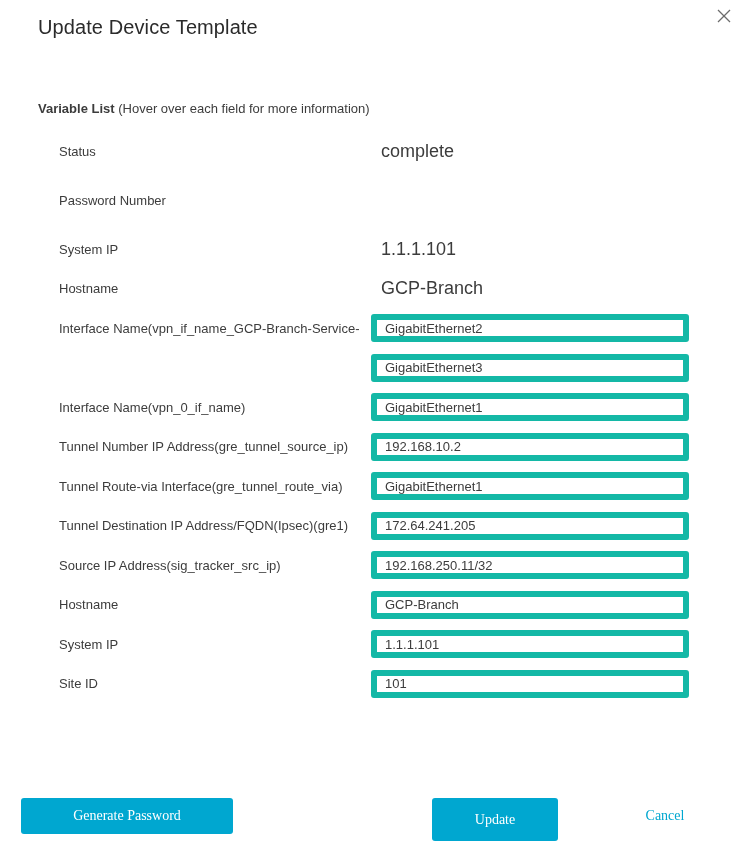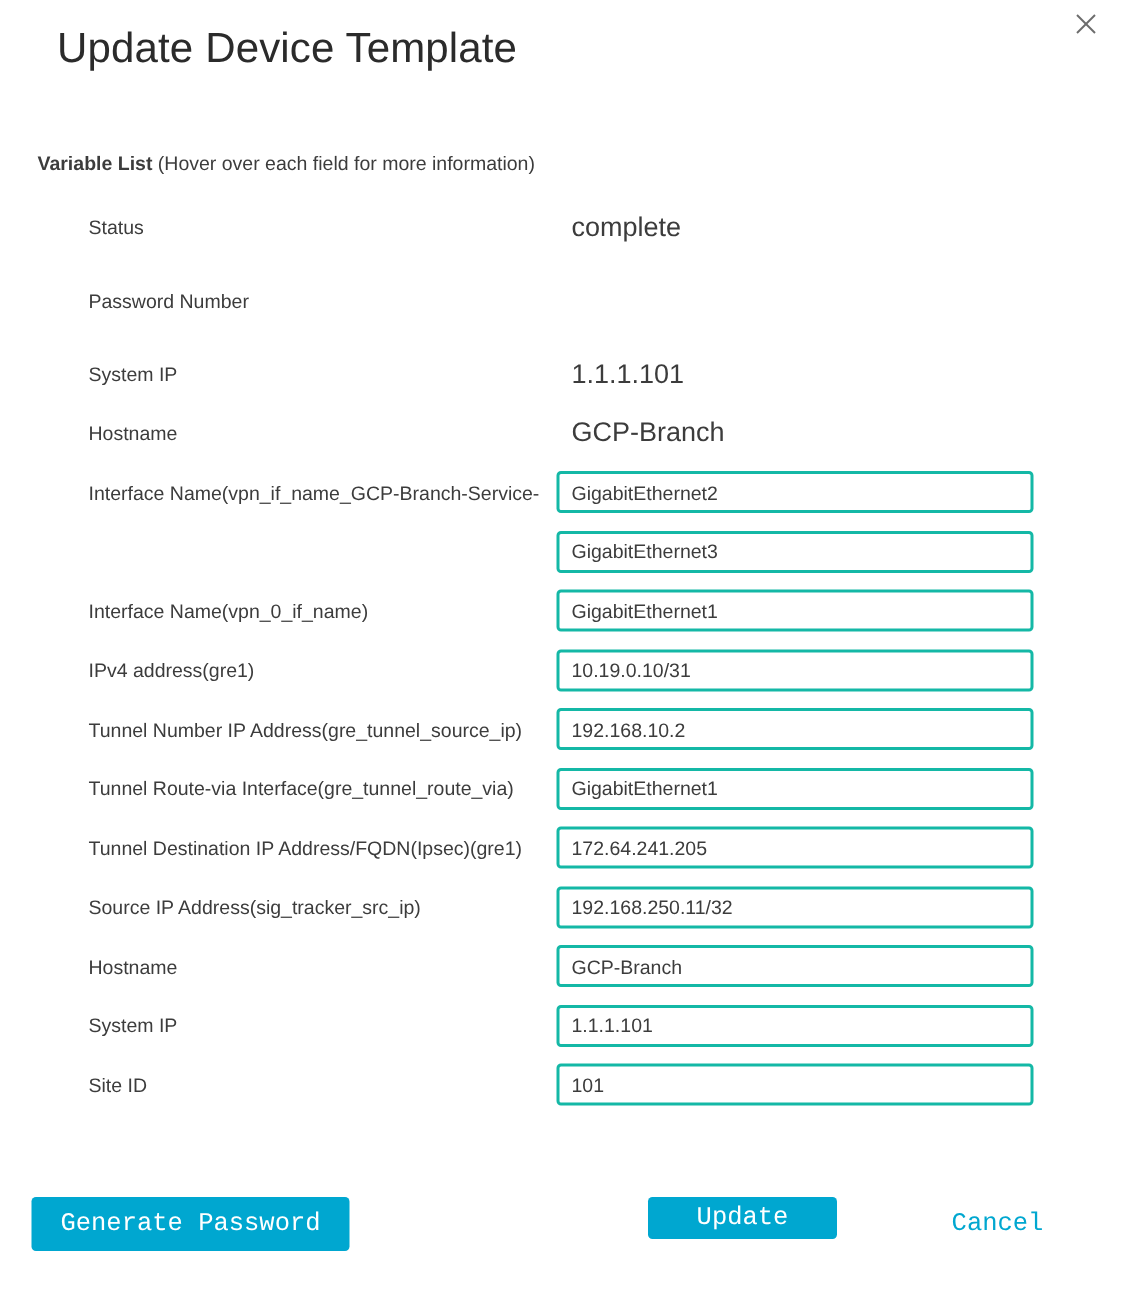--- a/index.html
+++ b/index.html
@@ -35,28 +35,28 @@
     color: #6c6c6c;
     display: flex;
     align-items: center;
     justify-content: center;
   }
   .close-btn svg { display: block; }
   .title {
     position: absolute;
     left: 38px;
     top: 16px;
-    font-size: 28px;
+    font-size: 20px;
     font-weight: normal;
     color: #2b2b2b;
     letter-spacing: 0.1px;
   }
   .var-list-header {
     position: absolute;
-    left: 25px;
+    left: 38px;
     top: 101px;
     font-size: 13px;
     color: #3c3c3c;
   }
   .var-list-header b { font-weight: bold; }
   .var-list-header span.hint { font-weight: normal; }
 
   .rows {
     position: absolute;
     left: 0;
@@ -84,59 +84,59 @@
     position: absolute;
     left: 360px;
     font-size: 18px;
     color: #3c3c3c;
   }
   .row-input {
     position: absolute;
     left: 350px;
     width: 318px;
     height: 28px;
-    border: 2px solid #14b8a6;
+    border: 6px solid #14b8a6;
     border-radius: 3px;
     background: #ffffff;
     font-family: "Liberation Sans", sans-serif;
     font-size: 13px;
     color: #3c3c3c;
     padding: 0 8px;
     outline: none;
   }
 
   .footer {
     position: absolute;
     left: 0;
     bottom: 0;
     width: 752px;
     height: 67px;
   }
   .btn {
-    font-family: Liberation Mono, monospace;
-    font-size: 17px;
+    font-family: Liberation Serif, serif;
+    font-size: 14px;
     border-radius: 3px;
     cursor: pointer;
     border: none;
   }
   .btn-generate {
     position: absolute;
     left: 21px;
     top: 0px;
     width: 212px;
     height: 36px;
     background: #00a7d0;
     color: #ffffff;
   }
   .btn-update {
     position: absolute;
     left: 432px;
     top: 0px;
     width: 126px;
-    height: 28px;
+    height: 43px;
     background: #00a7d0;
     color: #ffffff;
   }
   .btn-cancel {
     position: absolute;
     left: 620px;
     top: 0px;
     width: 90px;
     height: 36px;
     background: transparent;
@@ -183,24 +183,20 @@
         <input class="row-input" type="text" value="GigabitEthernet2" style="">
       </div>
       <div class="row">
         <input class="row-input" type="text" value="GigabitEthernet3" style="">
       </div>
       <div class="row">
         <div class="row-label">Interface Name(vpn_0_if_name)</div>
         <input class="row-input" type="text" value="GigabitEthernet1" style="">
       </div>
       <div class="row">
-        <div class="row-label">IPv4 address(gre1)</div>
-        <input class="row-input" type="text" value="10.19.0.10/31" style="">
-      </div>
-      <div class="row">
         <div class="row-label">Tunnel Number IP Address(gre_tunnel_source_ip)</div>
         <input class="row-input" type="text" value="192.168.10.2" style="">
       </div>
       <div class="row">
         <div class="row-label">Tunnel Route-via Interface(gre_tunnel_route_via)</div>
         <input class="row-input" type="text" value="GigabitEthernet1" style="">
       </div>
       <div class="row">
         <div class="row-label">Tunnel Destination IP Address/FQDN(Ipsec)(gre1)</div>
         <input class="row-input" type="text" value="172.64.241.205" style="">

